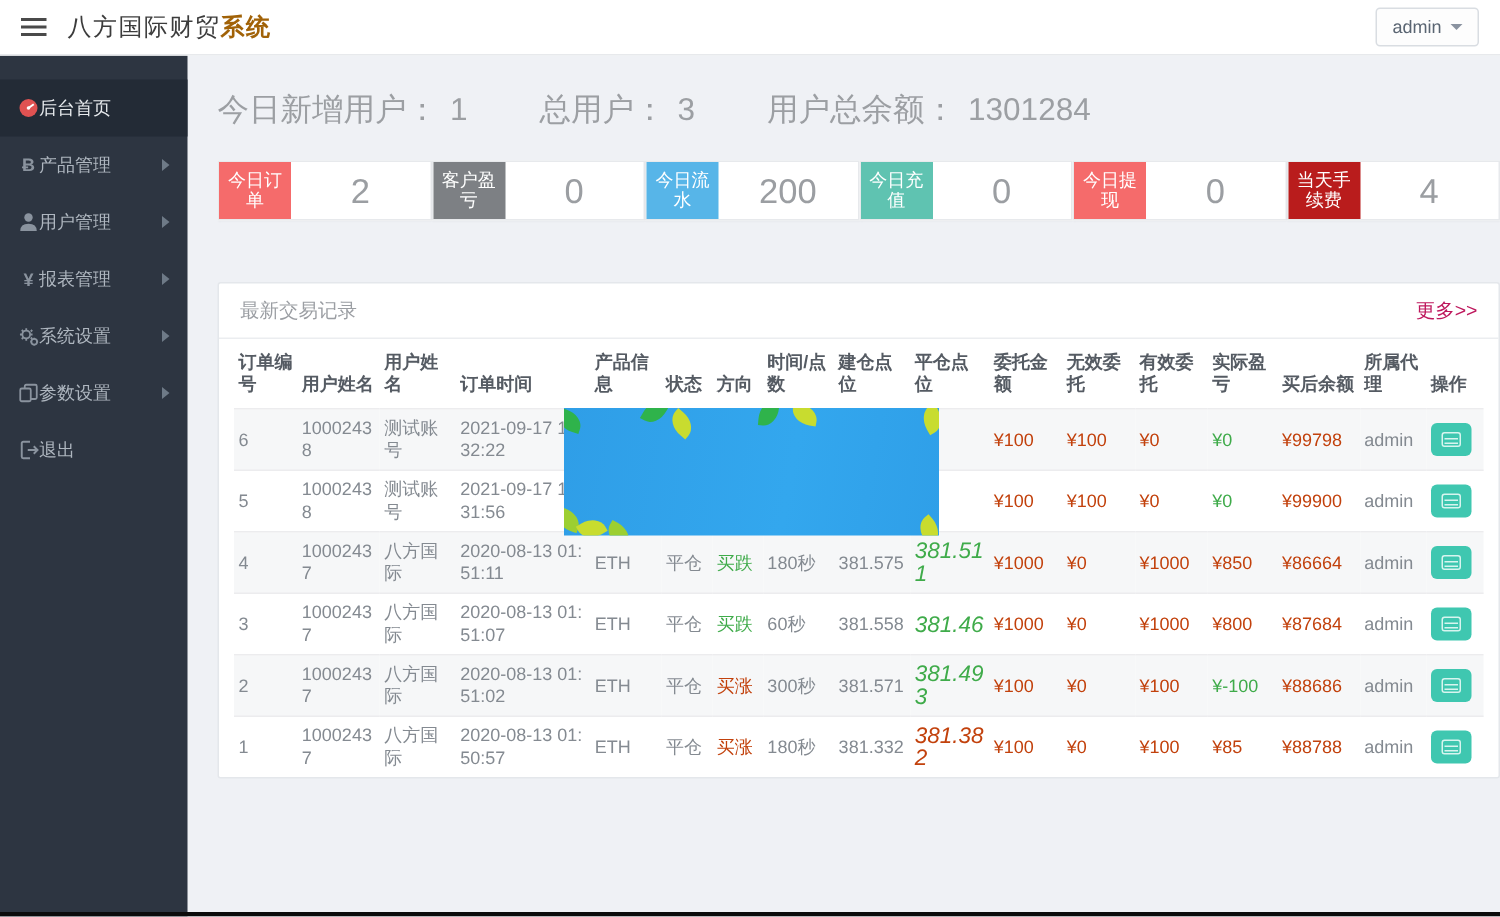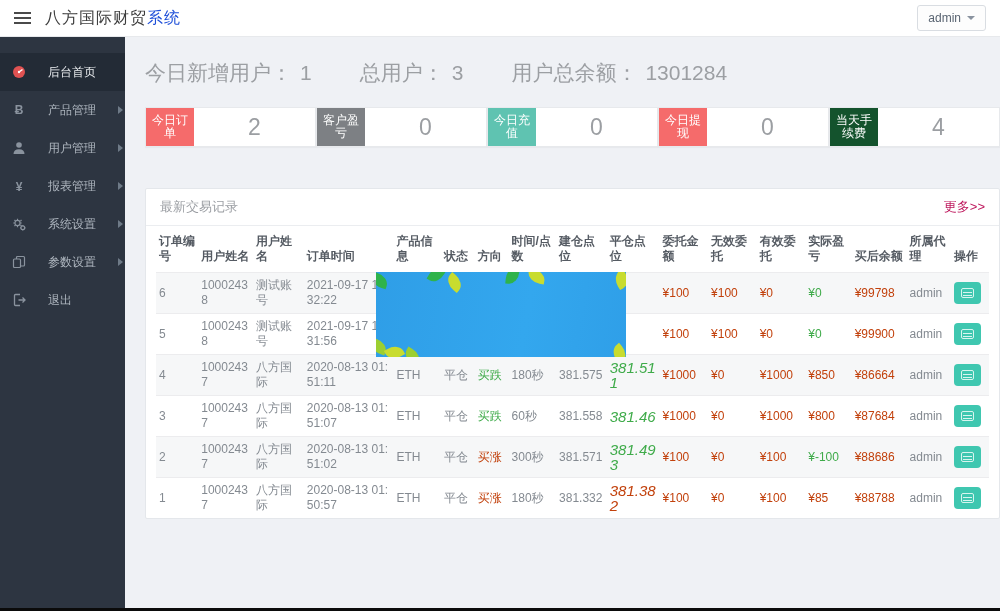--- a/index.html
+++ b/index.html
@@ -7,31 +7,31 @@
   body { font-family:"Liberation Sans","DejaVu Sans",sans-serif; background:#eff1f5; }
   #page { position:relative; width:1000px; height:611px; overflow:hidden; }
 
   
   .topbar { position:absolute; top:0; left:0; width:1000px; height:37px; background:#fff;
             border-bottom:1px solid #e7e9ec; display:flex; align-items:center; padding:0 14px; z-index:5; }
   .hamburger { width:17px; height:13px; position:relative; cursor:pointer; margin-right:14px; }
   .hamburger span { position:absolute; left:0; top:0; width:17px; height:2px; background:#4a4a4a;
                     box-shadow:0 5px 0 #4a4a4a, 0 10px 0 #4a4a4a; }
   .brand { font-size:16px; color:#3c3c3c; letter-spacing:1px; }
-  .brand .accent { color:#1d4ed8; }
+  .brand .accent { color:#a16207;font-weight:bold; }
   .topbar-right { margin-left:auto; }
   .user-btn { display:flex; align-items:center; gap:6px; border:1px solid #d9dde2; border-radius:3px;
               background:#fdfdfd; color:#5a6572; font-size:12px; padding:5px 10px; cursor:pointer; }
   .caret-down { width:0; height:0; border-left:4px solid transparent; border-right:4px solid transparent;
                 border-top:4px solid #8a93a0; }
 
   
   .sidebar { position:absolute; top:37px; left:0; bottom:0; width:125px; background:#2d3541; z-index:4; }
   .side-menu { padding-top:16px; }
-  .side-item { height:38px; display:flex; align-items:center; padding:0 12px; gap:22px;
+  .side-item { height:38px; display:flex; align-items:center; padding:0 12px; gap:0;
                color:#aeb6bf; font-size:12px; cursor:pointer; }
   .side-item.active { background:#232b36; color:#e8ebee; }
   .side-icon { width:14px; height:14px; display:flex; align-items:center; justify-content:center; flex:0 0 14px; }
   .side-icon svg { display:block; }
   .side-label { flex:1; white-space:nowrap; }
   .side-arrow { width:0; height:0; border-top:4px solid transparent; border-bottom:4px solid transparent;
                 border-left:5px solid #6e7a87; }
 
   
   .main { position:absolute; top:37px; left:125px; width:895px; bottom:0; padding:22px 20px 0 20px; }
@@ -184,29 +184,33 @@
     <div class="cards" id="cards">
         <div class="stat-card">
           <div class="stat-tag" style="background: rgb(245, 107, 107);">今日订单</div>
           <div class="stat-val">2</div>
         </div>
         <div class="stat-card">
           <div class="stat-tag" style="background: rgb(125, 128, 132);">客户盈亏</div>
           <div class="stat-val">0</div>
         </div>
         <div class="stat-card">
+          <div class="stat-tag" style="background: rgb(87, 181, 232);">今日流水</div>
+          <div class="stat-val">200</div>
+        </div>
+        <div class="stat-card">
           <div class="stat-tag" style="background: rgb(95, 195, 177);">今日充值</div>
           <div class="stat-val">0</div>
         </div>
         <div class="stat-card">
           <div class="stat-tag" style="background: rgb(245, 107, 107);">今日提现</div>
           <div class="stat-val">0</div>
         </div>
         <div class="stat-card">
-          <div class="stat-tag" style="background: #14532d;">当天手续费</div>
+          <div class="stat-tag" style="background: #b91c1c;">当天手续费</div>
           <div class="stat-val">4</div>
         </div>
       </div>
 
     <div class="panel">
       <div class="panel-head">
         <span class="panel-title">最新交易记录</span>
         <a class="more-link">更多&gt;&gt;</a>
       </div>
       <div class="table-wrap">

